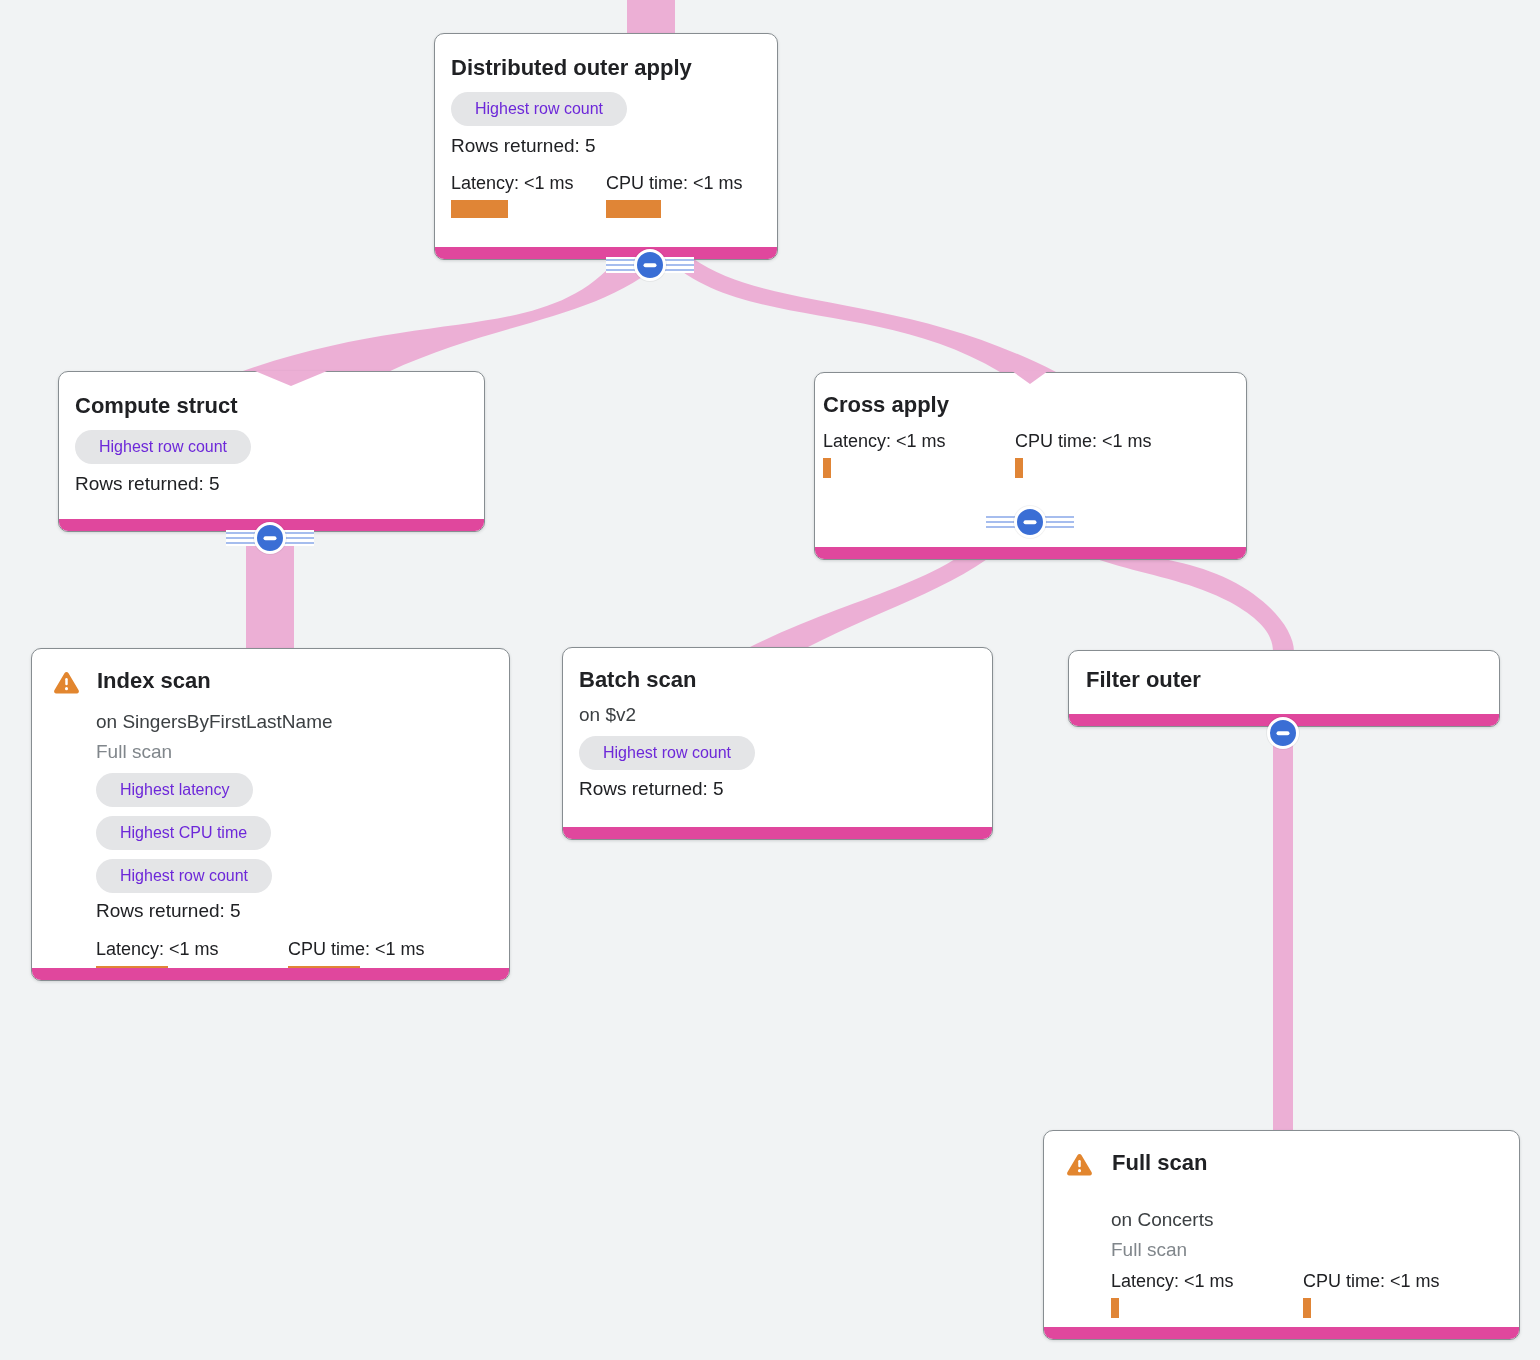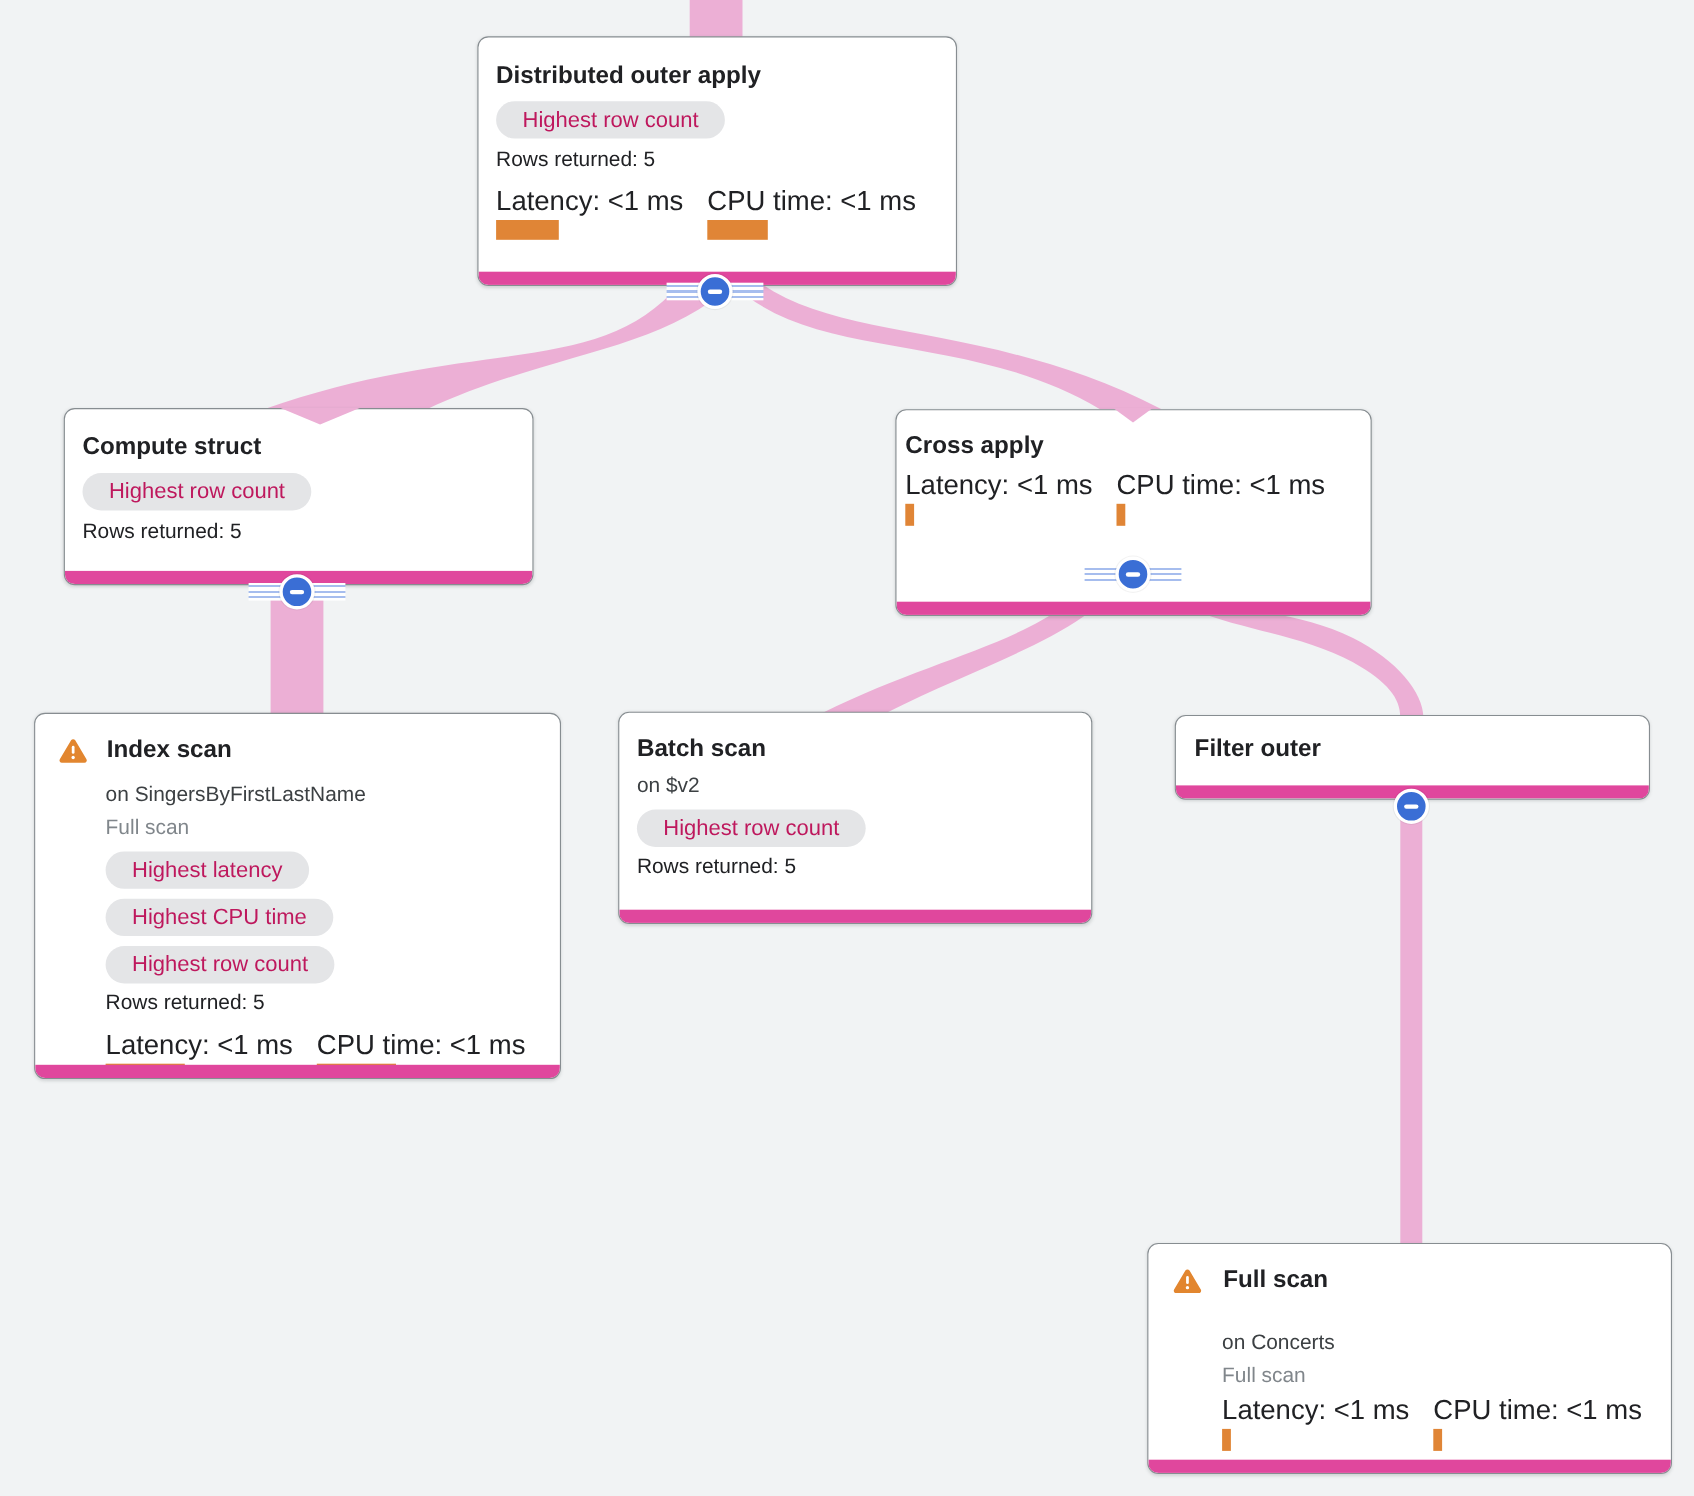--- a/index.html
+++ b/index.html
@@ -11,25 +11,25 @@
   .edges-over{position:absolute;left:0;top:0;z-index:2;pointer-events:none;}
 
   
   .node{position:absolute;z-index:1;background:#ffffff;border:1px solid #878d91;border-radius:10px;
         box-shadow:0 1px 3px rgba(60,64,67,.18);overflow:hidden;box-sizing:border-box;}
   .accent-bar{position:absolute;left:0;right:0;bottom:0;height:12px;background:#e0479d;}
   .node-title{font-size:22px;font-weight:600;color:#202124;line-height:28px;}
   .node-line{font-size:19px;color:#202124;line-height:24px;}
   .node-sub{font-size:19px;color:#3c4043;line-height:24px;}
   .node-muted{font-size:19px;color:#80868b;line-height:24px;}
-  .badge{display:inline-block;background:#e4e5e7;color:#be185d;font-size:20px;line-height:34px;
+  .badge{display:inline-block;background:#e4e5e7;color:#6d28d9;font-size:16px;line-height:34px;
          height:34px;border-radius:17px;padding:0 24px;white-space:nowrap;}
   .metrics{display:flex;}
   .metric{width:192px;}
-  .metric-label{font-size:25px;color:#202124;line-height:24px;white-space:nowrap;}
+  .metric-label{font-size:18px;color:#202124;line-height:24px;white-space:nowrap;}
   .bar{height:18px;background:#e08536;margin-top:5px;}
 
   .head{display:flex;align-items:flex-start;}
   .warn{flex:0 0 auto;margin-top:3px;}
 
   
   .collapse{position:absolute;z-index:3;width:88px;height:16px;}
   .stripes{position:absolute;left:0;top:0;width:100%;height:100%;
            background:linear-gradient(to bottom,#ffffff 0 2px,#a6bdee 2px 4px,#ffffff 4px 7px,
                       #a6bdee 7px 9px,#ffffff 9px 12px,#a6bdee 12px 14px,#ffffff 14px 16px);}
@@ -49,21 +49,21 @@
   <svg class="edges" width="1540" height="1360" viewBox="0 0 1540 1360">
     <path d="M627,0 L675,0 L675,40 L627,40 Z" fill="#ecafd5"></path>
     <path d="M618,258 C545,345 430,305 240,372 L388,372 C500,320 600,320 666,258 Z" fill="#ecafd5"></path>
     <path d="M666,258 C740,330 880,300 1000,372 L1056,372 C900,292 770,312 692,258 Z" fill="#ecafd5"></path>
     <path d="M246,530 L294,530 L294,652 L246,652 Z" fill="#ecafd5"></path>
     <path d="M1006,515 C950,585 860,592 748,648 L806,648 C900,600 985,580 1034,515 Z" fill="#ecafd5"></path>
     <path d="M1034,515 C1070,572 1160,565 1230,602 C1262,620 1273,635 1273,652 L1294,652 C1294,630 1270,600 1230,580 C1160,545 1080,562 1056,515 Z" fill="#ecafd5"></path>
     <path d="M1273,728 L1293,728 L1293,1132 L1273,1132 Z" fill="#ecafd5"></path>
   </svg>
 
-  <div class="node" style="left:434px;top:33px;width:436px;height:227px;padding:20px 16px;">
+  <div class="node" style="left:434px;top:33px;width:344px;height:227px;padding:20px 16px;">
     <div class="node-title">Distributed outer apply</div>
     <div style="margin-top:10px;">
       <span class="badge">Highest row count</span>
     </div>
     <div class="node-line" style="margin-top:8px;">Rows returned: 5</div>
     <div class="metrics" style="margin-top:13px;">
       <div class="metric">
         <div class="metric-label">Latency: &lt;1 ms</div>
         <div class="bar" style="width:57px"></div>
       </div>

